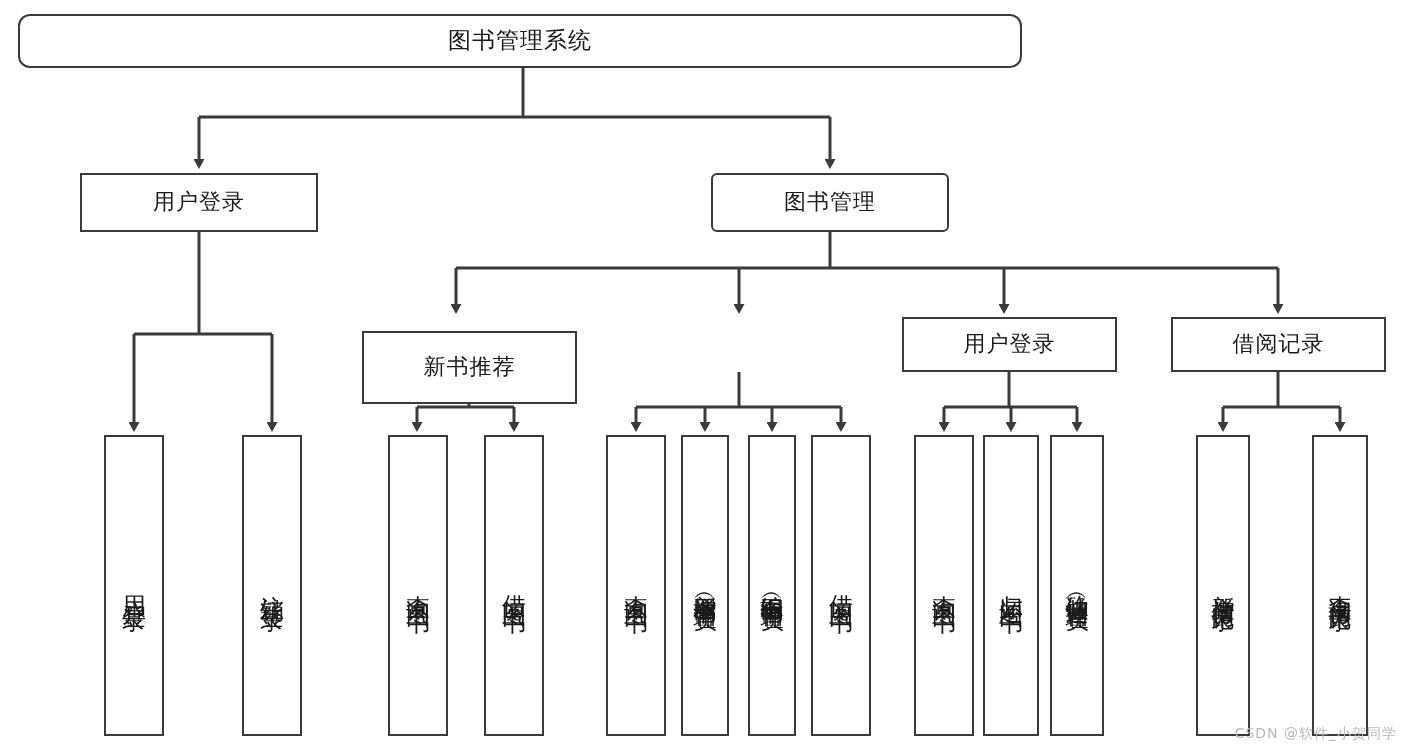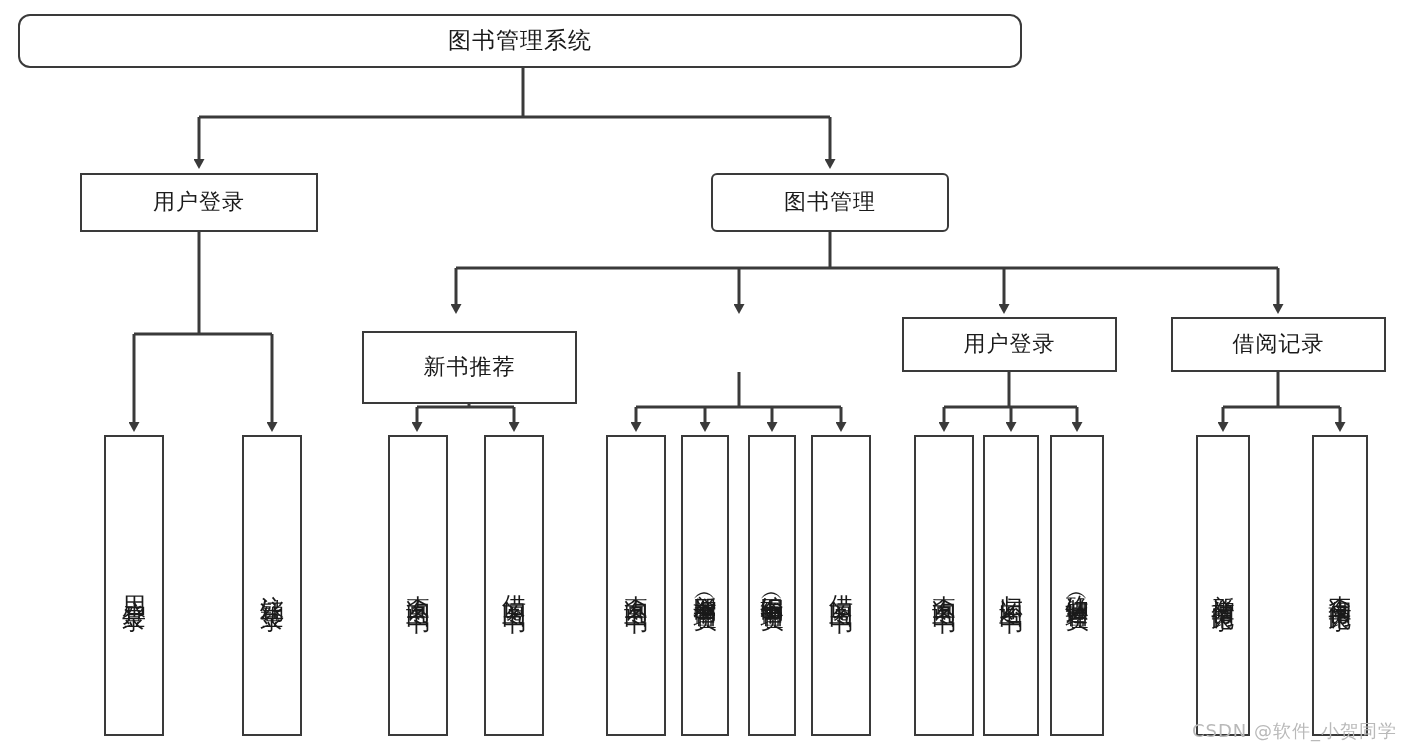--- a/index.html
+++ b/index.html
@@ -52,21 +52,21 @@
     writing-mode: vertical-rl;
     text-orientation: upright;
     display: block;
     max-height: 100%;
     line-height: 1;
   }
   .watermark {
     position: absolute;
     right: 8px;
     bottom: 4px;
-    font-size: 18px;
+    font-size: 14px;
     color: #b9b9b9;
     letter-spacing: 1px;
     white-space: nowrap;
   }
 </style>
 </head>
 <body>
 
 <div id="canvas">
 

